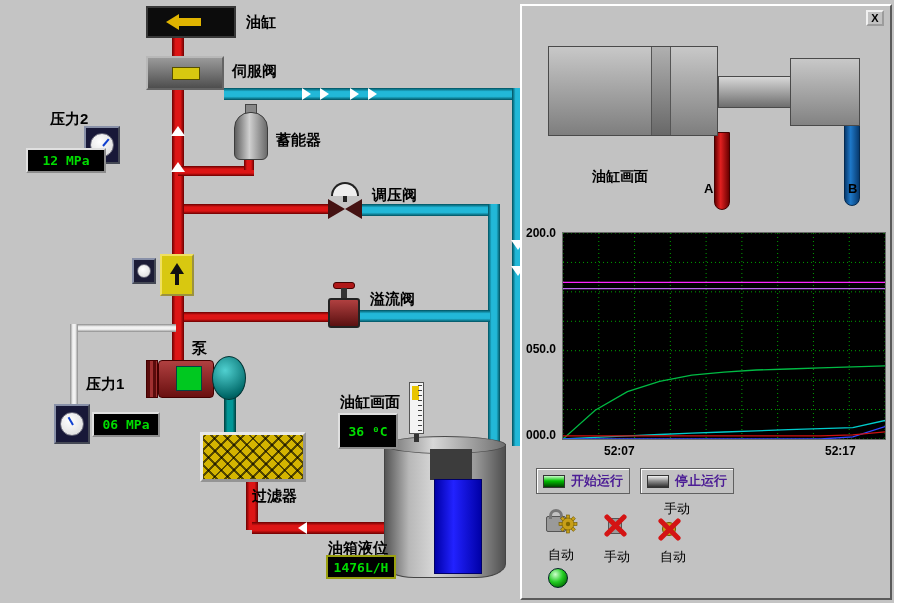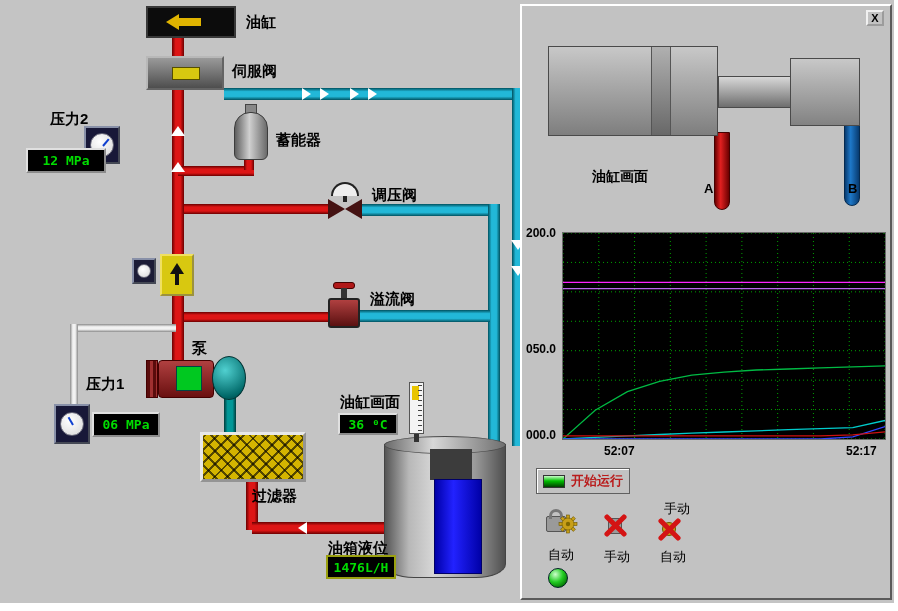--- a/index.html
+++ b/index.html
@@ -26,21 +26,21 @@
 
 .xicon{position:absolute;width:26px;height:26px}
 .xicon::before,.xicon::after{content:"";position:absolute;left:11px;top:-1px;width:5px;height:29px;background:#d41414;border-radius:2px}
 .xicon::before{transform:rotate(45deg)}
 .xicon::after{transform:rotate(-45deg)}
 .panel{position:absolute;left:520px;top:4px;width:372px;height:596px;background:#c2c2c2;border:2px solid;border-color:#ffffff #5a5a5a #5a5a5a #ffffff}
 .hmibtn{position:absolute;height:26px;display:flex;align-items:center;gap:6px;padding:0 6px;background:#c2c2c2;border:1px solid #606060;box-shadow:inset 1px 1px 0 #ffffff;cursor:pointer}
 .led{width:22px;height:13px;border:1px solid #333}
 .ledg{background:linear-gradient(180deg,#c8ffc8,#00c000 45%,#004000)}
 .ledgray{background:linear-gradient(180deg,#f2f2f2,#909090 45%,#303030)}
-.btntxt{font-size:13px;font-weight:bold;color:#b91c1c;white-space:nowrap}
+.btntxt{font-size:13px;font-weight:bold;color:#4c1d95;white-space:nowrap}
 .axis{position:absolute;font-weight:bold;font-size:12px;color:#000;white-space:nowrap}
 </style>
 </head>
 <body>
 
 <div class="screen">
 <div class="ws">
 
   <div class="a prv" style="left:172px;top:36px;width:12px;height:22px"></div>
   <div class="a prv" style="left:172px;top:88px;width:12px;height:274px"></div>
@@ -116,21 +116,21 @@
   <div class="a" style="left:384px;top:436px;width:122px;height:18px;border-radius:50%;background:linear-gradient(90deg,#6a6a6a,#d8d8d8 40%,#6f6f6f);border:1px solid #4a4a4a"></div>
   <div class="a" style="left:430px;top:449px;width:42px;height:31px;background:#3c3c3c"></div>
   <div class="a" style="left:434px;top:479px;width:48px;height:95px;background:linear-gradient(90deg,#0000a8,#2222ff 40%,#0000a8);border:1px solid #000066"></div>
 
   <div class="a" style="left:414px;top:434px;width:5px;height:8px;background:#333"></div>
   <div class="a" style="left:409px;top:382px;width:15px;height:52px;background:#f4f4f4;border:1px solid #555">
     <div class="a" style="left:2px;top:3px;width:7px;height:14px;background:#e8c400"></div>
     <div class="a" style="right:1px;top:2px;width:4px;height:46px;background:repeating-linear-gradient(180deg,#444 0 1px,transparent 1px 5px)"></div>
   </div>
   <div class="lbl" style="left:340px;top:393px">油缸画面</div>
-  <div class="readout" style="left:338px;top:413px;width:60px;height:22px">36 ⁰C</div>
+  <div class="readout" style="left:338px;top:413px;width:60px;height:36px">36 ⁰C</div>
 
   <div class="lbl" style="left:328px;top:539px">油箱液位</div>
   <div class="readout" style="left:326px;top:555px;width:70px;height:24px;border:2px solid #9aa010">1476L/H</div>
 
   <div class="lbl" style="left:50px;top:110px">压力2</div>
   <div class="gauge" style="left:84px;top:126px;width:36px;height:38px">
     <div class="gface" style="left:4px;top:5px;width:24px;height:24px">
       <div class="needle" style="left:11px;top:3px;transform:rotate(40deg)"></div>
     </div>
   </div>
@@ -186,25 +186,29 @@
           <line x1="0" y1="206" x2="322" y2="206" stroke="#00a000" stroke-width="1" stroke-dasharray="1,3"></line>
           <polyline points="0.0,49.4 32.2,49.4 64.4,49.4 96.6,49.4 128.8,49.4 161.0,49.4 193.2,49.4 225.4,49.4 257.6,49.4 289.8,49.4 322.0,49.4" fill="none" stroke="#ff22ff" stroke-width="1.3"></polyline>
           <polyline points="0.0,55.6 32.2,55.6 64.4,55.6 96.6,55.6 128.8,55.6 161.0,55.6 193.2,55.6 225.4,55.6 257.6,55.6 289.8,55.6 322.0,55.6" fill="none" stroke="#bb66ee" stroke-width="1.3"></polyline>
           <polyline points="0.0,206.0 32.2,177.2 64.4,158.6 96.6,148.3 128.8,142.1 161.0,139.1 193.2,137.0 225.4,136.0 257.6,134.9 289.8,133.9 322.0,132.9" fill="none" stroke="#00bb44" stroke-width="1.3"></polyline>
           <polyline points="0.0,206.0 32.2,204.4 64.4,202.9 96.6,201.5 128.8,200.2 161.0,199.0 193.2,197.8 225.4,196.7 257.6,195.7 289.8,194.7 322.0,187.5" fill="none" stroke="#00cccc" stroke-width="1.3"></polyline>
           <polyline points="0.0,206.0 32.2,206.0 64.4,206.0 96.6,206.0 128.8,206.0 161.0,206.0 193.2,206.0 225.4,206.0 257.6,206.0 289.8,203.9 322.0,193.6" fill="none" stroke="#3344ff" stroke-width="1.3"></polyline>
           <polyline points="0.0,202.9 32.2,202.9 64.4,202.9 96.6,202.9 128.8,202.9 161.0,202.9 193.2,202.9 225.4,202.9 257.6,202.9 289.8,201.9 322.0,198.8" fill="none" stroke="#cc1111" stroke-width="1.3"></polyline>
         </svg>
   </div>
   <div class="axis" style="left:82px;top:438px">52:07</div>
-  <div class="axis" style="left:324px;top:438px">52:17</div>
+  <div class="axis" style="left:303px;top:438px">52:17</div>
 
   <div class="hmibtn" style="left:14px;top:462px">
     <div class="led ledg"></div>
     <div class="btntxt">开始运行</div>
+  </div>
+  <div class="hmibtn" style="left:118px;top:462px">
+    <div class="led ledgray"></div>
+    <div class="btntxt">停止运行</div>
   </div>
 
   <div class="a" style="left:18px;top:500px;width:46px;height:58px">
     <div class="a" style="left:6px;top:10px;width:20px;height:16px;background:#9a9a9a;border:1px solid #555;border-radius:2px"></div>
     <div class="a" style="left:9px;top:3px;width:14px;height:10px;border:3px solid #777;border-bottom:none;border-radius:8px 8px 0 0"></div>
     <svg class="a" style="left:16px;top:6px" width="24" height="24" viewBox="0 0 24 24">
       <g fill="#c8a018" stroke="#6b5600" stroke-width="0.6">
         <rect x="10.5" y="3" width="3" height="18"></rect>
         <rect x="10.5" y="3" width="3" height="18" transform="rotate(45 12 12)"></rect>
         <rect x="10.5" y="3" width="3" height="18" transform="rotate(90 12 12)"></rect>

